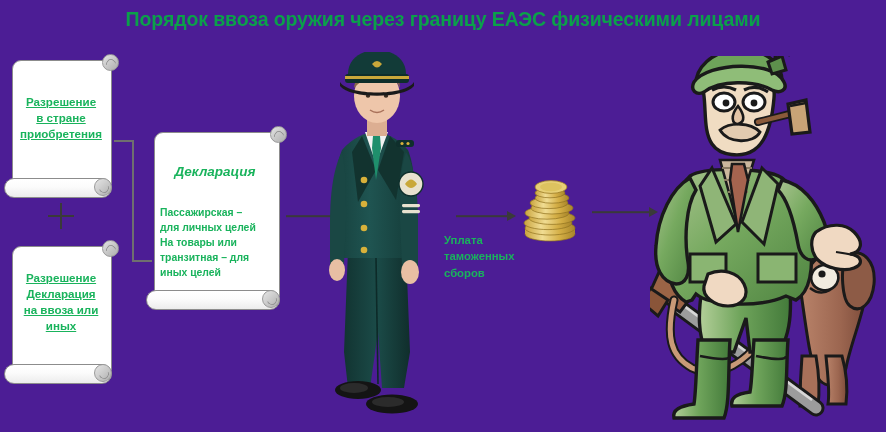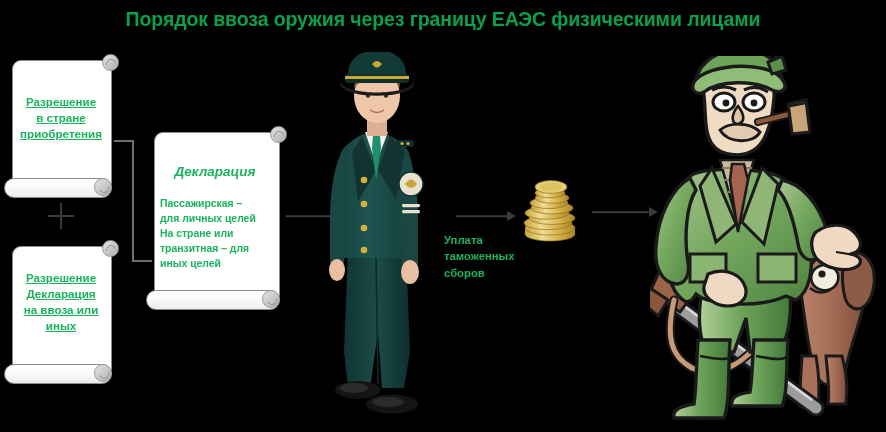--- a/index.html
+++ b/index.html
@@ -7,21 +7,21 @@
     padding: 0;
     background: #ffffff;
   }
   body {
     font-family: "Liberation Sans", sans-serif;
   }
   #canvas {
     position: relative;
     width: 886px;
     height: 432px;
-    background: #000000;
+    background: #4c1d95;
     overflow: hidden;
   }
 
   
   #title {
     position: absolute;
     left: 0;
     top: 8px;
     width: 886px;
     text-align: center;
@@ -129,21 +129,21 @@
     position: absolute;
     left: 8px; right: 12px; top: 40px;
     text-align: center;
     color: #19b35c;
     font-weight: bold;
     font-size: 13.5px;
     font-style: italic;
   }
   #scroll-declaration .decl-body {
     position: absolute;
-    left: 14px; right: 12px; top: 72px;
+    left: 14px; right: 12px; top: 81px;
     text-align: left;
     color: #19b35c;
     font-weight: bold;
     font-size: 10.4px;
     line-height: 1.45;
   }
 
   
   #plus-sign {
     position: absolute;
@@ -279,21 +279,21 @@
     <div class="h-bot"></div>
   </div>
 
   <div class="scroll" id="scroll-declaration">
     <div class="sheet"></div>
     <div class="curl-tr"></div>
     <div class="decl-title">Декларация</div>
     <div class="decl-body">
       <div>Пассажирская –</div>
       <div>для личных целей</div>
-      <div>На стране или</div>
+      <div>На товары или</div>
       <div>транзитная – для</div>
       <div>иных целей</div>
     </div>
     <div class="roll-bottom">
       <div class="roll-knob"></div>
     </div>
   </div>
 
   <div class="arrow" id="arrow-decl-to-officer">
     <div class="shaft"></div>

